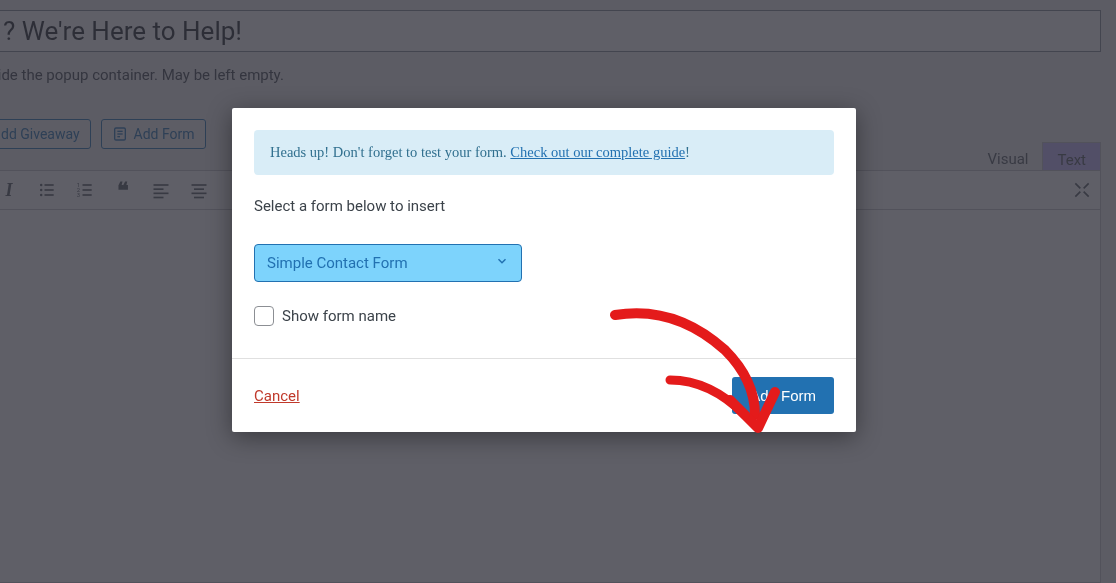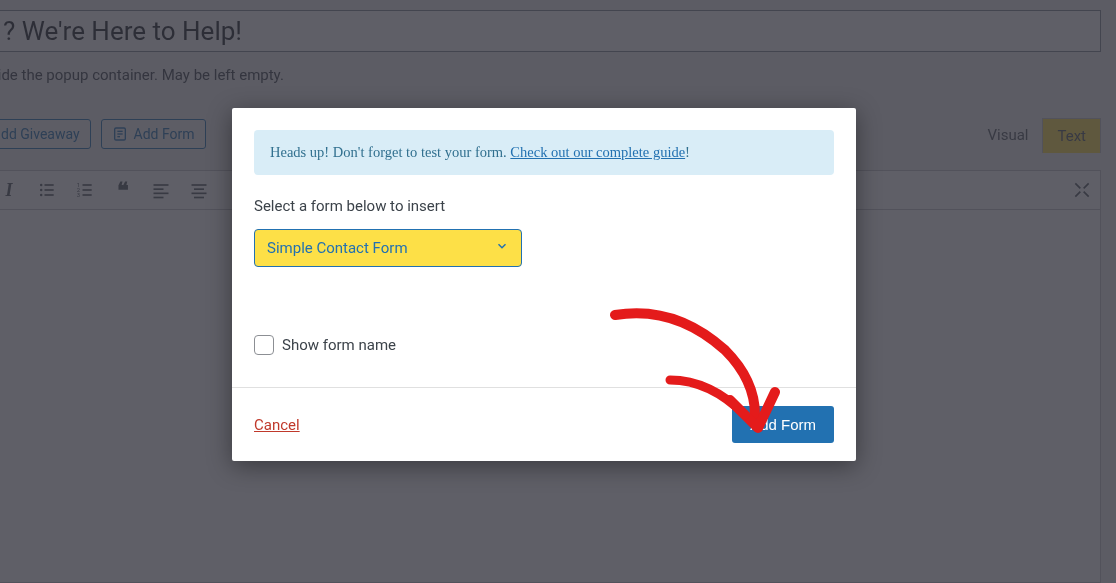--- a/index.html
+++ b/index.html
@@ -53,33 +53,33 @@
       color: #2271b1;
       background: #f6f7f7;
       padding: 6px 10px;
       border-radius: 3px;
       font-size: 14px;
       cursor: pointer;
     }
     .outline-btn .ico { width: 16px; height: 16px; }
     .tabs-row {
       position: absolute;
-      top: 118px;
+      top: 142px;
       right: 15px;
       display: flex;
       gap: 0;
       font-size: 15px;
       color: #50575e;
     }
     .tab {
       padding: 8px 14px;
       cursor: pointer;
     }
     .tab.active {
-      background: #fde047;
+      background: #c4b5fd;
       border: 1px solid #c3c4c7;
       border-bottom: none;
     }
     .toolbar {
       position: absolute;
       top: 170px;
       left: -10px;
       right: 15px;
       height: 40px;
       background: #fff;
@@ -150,28 +150,28 @@
       padding: 14px 16px;
       border-radius: 4px;
       font-size: 14.5px;
       margin-bottom: 22px;
       font-family: Liberation Serif, serif;
     }
     .alert a { color: #2271b1; text-decoration: underline; }
     .select-label {
       font-size: 15px;
       color: #3c434a;
-      margin-bottom: 14px;
+      margin-bottom: 29px;
     }
     .select {
       width: 268px;
       height: 38px;
       border: 1.5px solid #2271b1;
       border-radius: 4px;
-      background: #fde047;
+      background: #7dd3fc;
       display: flex;
       align-items: center;
       justify-content: space-between;
       padding: 0 12px;
       color: #2271b1;
       font-size: 15px;
       cursor: pointer;
       margin-bottom: 24px;
     }
     .select .chev { color: #2271b1; }
@@ -181,21 +181,20 @@
       align-items: center;
       margin-bottom: 10px;
     }
     .check-item {
       display: flex;
       align-items: center;
       gap: 8px;
       font-size: 15px;
       color: #3c434a;
       cursor: pointer;
-      margin-top: 44px;
     }
     .checkbox {
       width: 20px;
       height: 20px;
       border: 1.5px solid #8c8f94;
       border-radius: 4px;
       background: #fff;
     }
     .modal-footer {
       border-top: 1px solid #e0e0e0;

